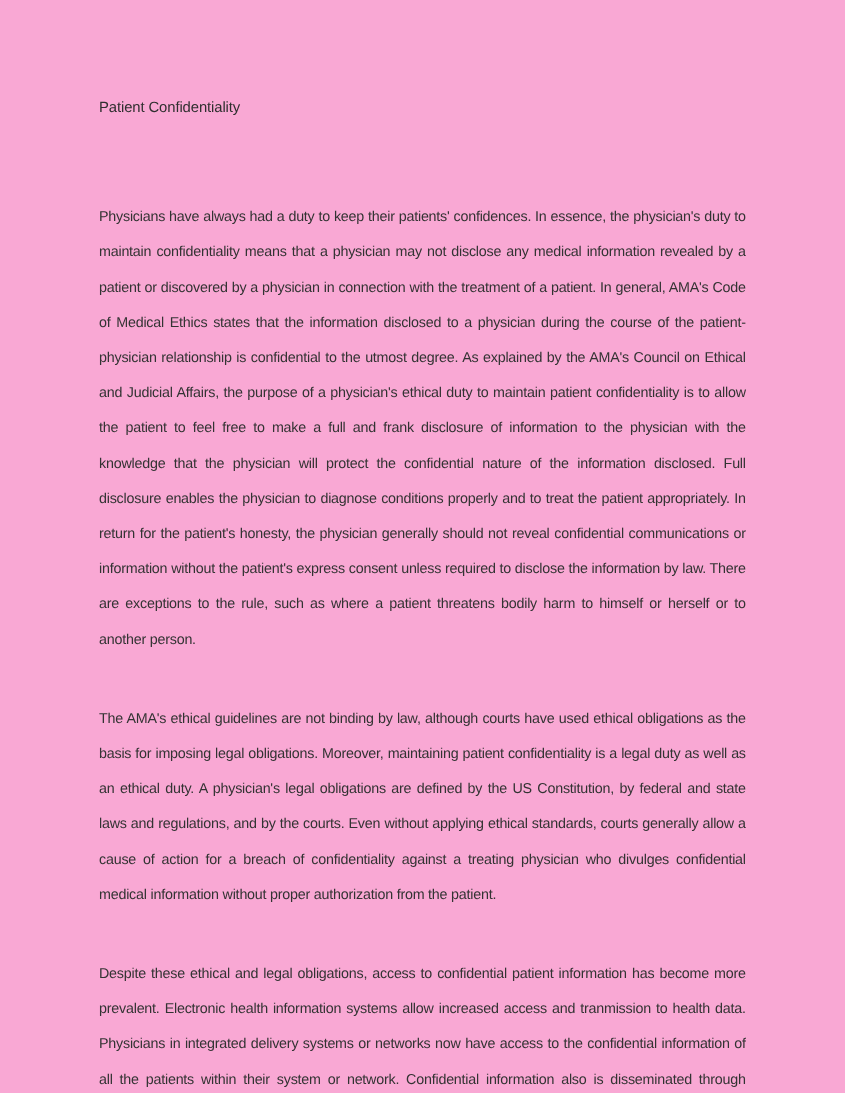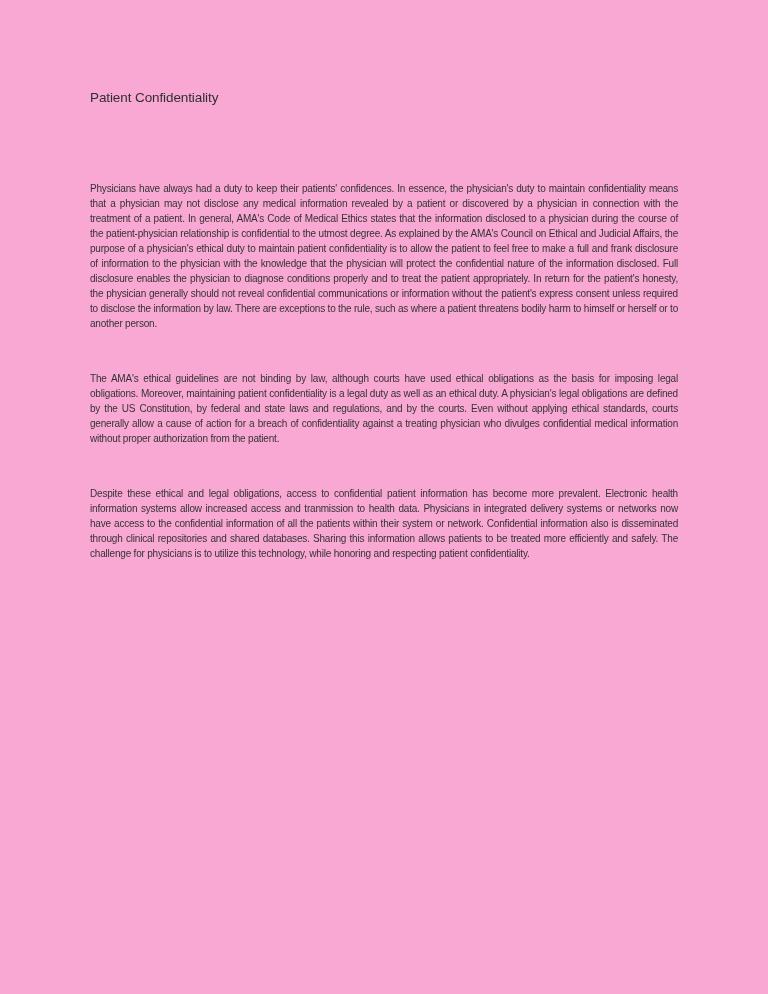--- a/index.html
+++ b/index.html
@@ -23,22 +23,22 @@
     right: 90px;
   }
   .doc-title {
     font-size: 13.5px;
     font-weight: 400;
     letter-spacing: -0.1px;
     margin: 0 0 76px 0;
     color: #2f2f2f;
   }
   .para {
-    font-size: 10px;
-    line-height: 15px;
+    font-size: 13px;
+    line-height: 32px;
     letter-spacing: -0.2px;
     text-align: justify;
     margin: 0 0 40px 0;
     color: #333333;
   }
   .para.tight {
     margin-bottom: 43px;
   }
   .section-heading {
     font-size: 13.5px;

